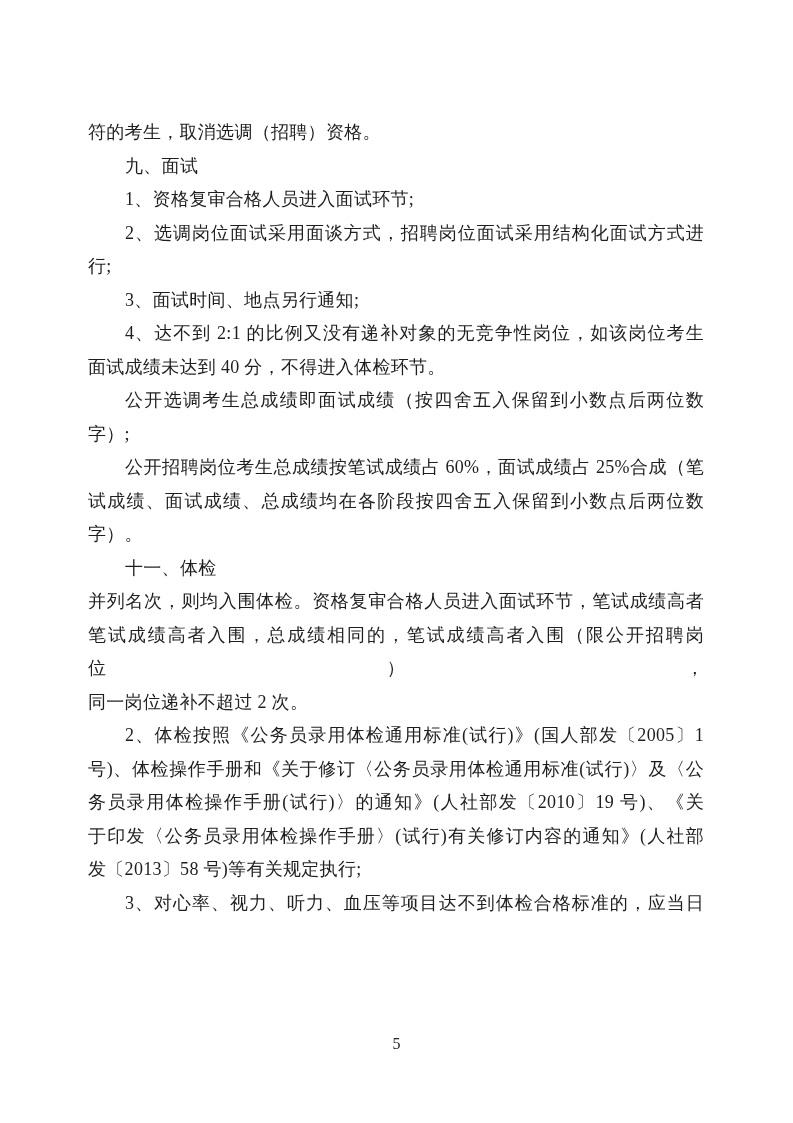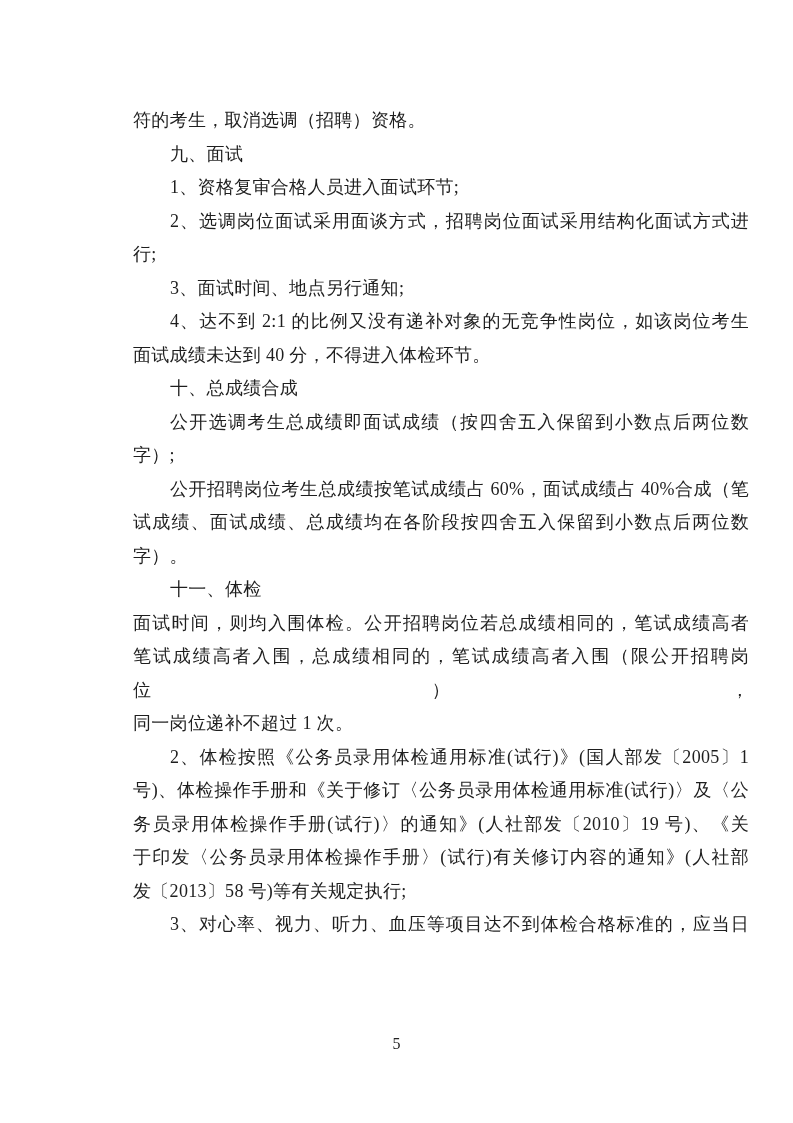--- a/index.html
+++ b/index.html
@@ -11,23 +11,22 @@
     position: relative;
     width: 793px;
     height: 1123px;
     background: #ffffff;
     overflow: hidden;
     font-family: "Liberation Serif", "DejaVu Serif", serif;
   }
   .content {
     position: absolute;
     left: 88px;
-    top: 104px;
+    top: 116px;
     width: 616px;
-    margin-left: 45px;
   }
   .line {
     font-size: 18px;
     line-height: 33.5px;
     color: #1e1e1e;
     text-align: justify;
     text-align-last: left;
     letter-spacing: 0.3px;
     white-space: normal;
   }
@@ -57,30 +56,29 @@
 <div class="page">
   <div class="content" id="document-body">
       <div class="line">符的考生，取消选调（招聘）资格。</div>
       <div class="line heading indent">九、面试</div>
       <div class="line indent">1、资格复审合格人员进入面试环节;</div>
       <div class="line indent justify">2、选调岗位面试采用面谈方式，招聘岗位面试采用结构化面试方式进</div>
       <div class="line">行;</div>
       <div class="line indent">3、面试时间、地点另行通知;</div>
       <div class="line indent justify">4、达不到 2:1 的比例又没有递补对象的无竞争性岗位，如该岗位考生</div>
       <div class="line">面试成绩未达到 40 分，不得进入体检环节。</div>
-      <div class="line heading indent">十、总成绩合成</div>
       <div class="line indent justify">公开选调考生总成绩即面试成绩（按四舍五入保留到小数点后两位数</div>
       <div class="line">字）;</div>
-      <div class="line indent justify">公开招聘岗位考生总成绩按笔试成绩占 60%，面试成绩占 40%合成（笔</div>
+      <div class="line indent justify">公开招聘岗位考生总成绩按笔试成绩占 60%，面试成绩占 25%合成（笔</div>
       <div class="line justify">试成绩、面试成绩、总成绩均在各阶段按四舍五入保留到小数点后两位数</div>
       <div class="line">字）。</div>
       <div class="line heading indent">十一、体检</div>
-      <div class="line justify">面试时间，则均入围体检。公开招聘岗位若总成绩相同的，笔试成绩高者</div>
+      <div class="line justify">并列名次，则均入围体检。资格复审合格人员进入面试环节，笔试成绩高者</div>
       <div class="line justify">笔试成绩高者入围，总成绩相同的，笔试成绩高者入围（限公开招聘岗位），</div>
-      <div class="line">同一岗位递补不超过 1 次。</div>
+      <div class="line">同一岗位递补不超过 2 次。</div>
       <div class="line indent justify">2、体检按照《公务员录用体检通用标准(试行)》(国人部发〔2005〕1</div>
       <div class="line justify">号)、体检操作手册和《关于修订〈公务员录用体检通用标准(试行)〉及〈公</div>
       <div class="line justify">务员录用体检操作手册(试行)〉的通知》(人社部发〔2010〕19 号)、《关</div>
       <div class="line justify">于印发〈公务员录用体检操作手册〉(试行)有关修订内容的通知》(人社部</div>
       <div class="line">发〔2013〕58 号)等有关规定执行;</div>
       <div class="line indent justify">3、对心率、视力、听力、血压等项目达不到体检合格标准的，应当日</div>
     </div>
   <div class="footer">5</div>
 </div>
 

